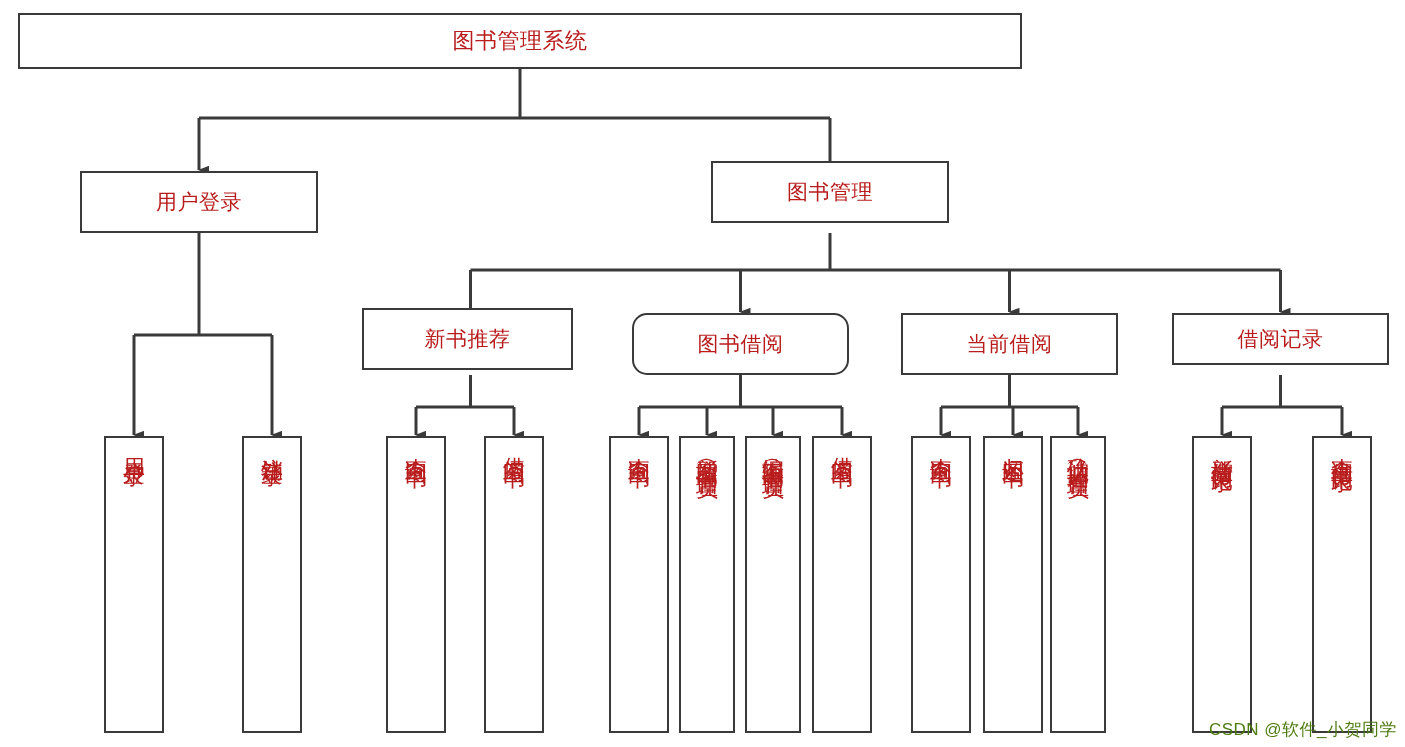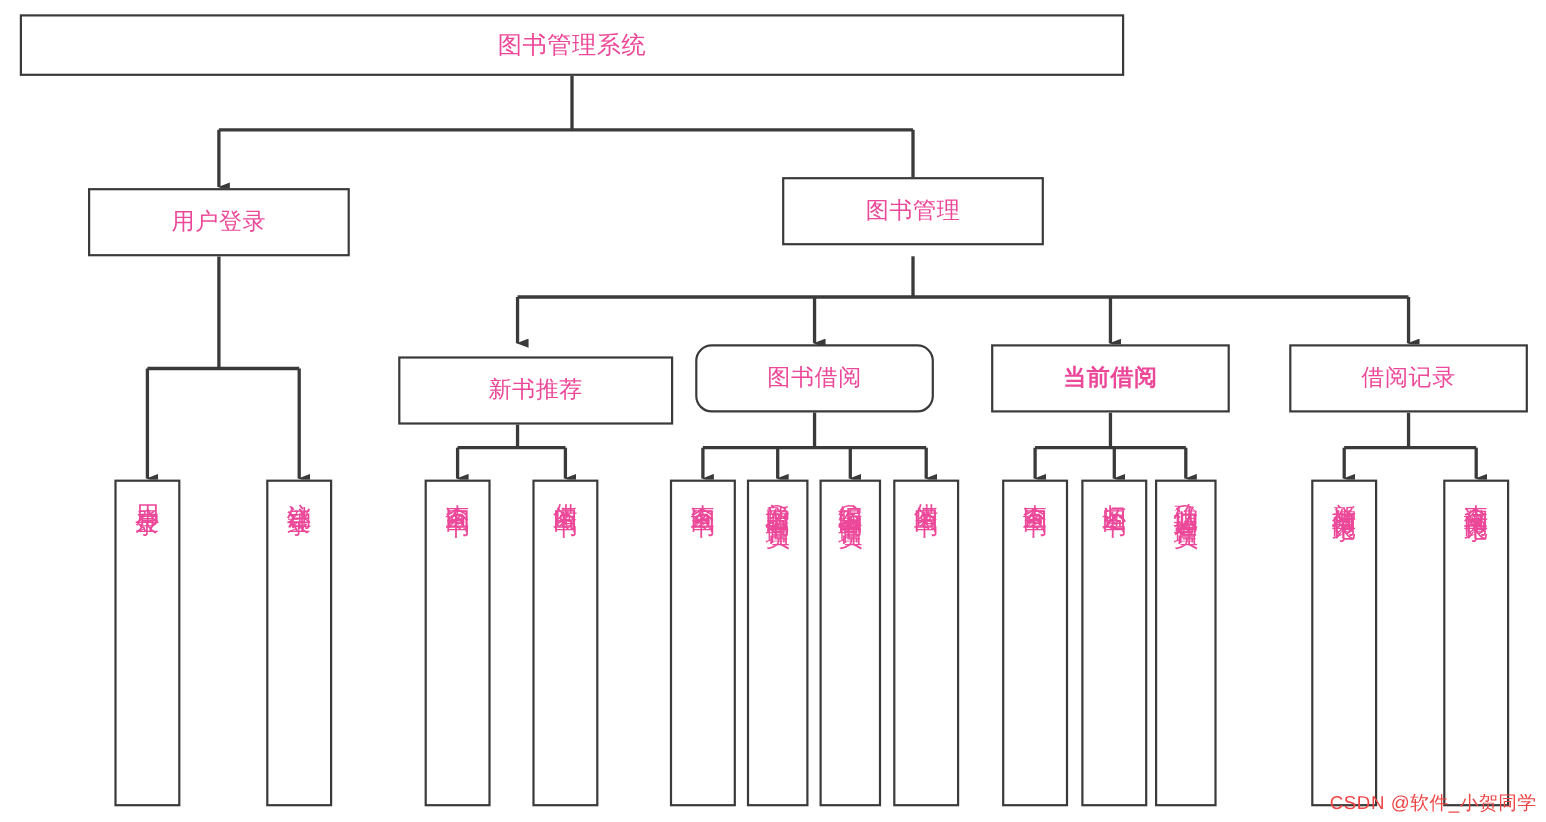--- a/index.html
+++ b/index.html
@@ -26,21 +26,21 @@
     height: 747px;
   }
   .node {
     position: absolute;
     box-sizing: border-box;
     border: 2px solid #3a3a3a;
     background: #ffffff;
     display: flex;
     align-items: center;
     justify-content: center;
-    color: #ec4899;
+    color: #b91c1c;
   }
   .node .label {
     font-size: 21px;
     line-height: 1.22;
     letter-spacing: 0.5px;
     white-space: pre;
     text-align: center;
   }
   .node.vertical {
     align-items: flex-start;
@@ -54,21 +54,21 @@
     white-space: pre;
     font-size: 22px;
     padding-top: 2px;
   }
   .node.root .label { font-size: 22px; }
   .watermark {
     position: absolute;
     right: 8px;
     bottom: 6px;
     font-size: 17px;
-    color: #ef4444;
+    color: #4d7c0f;
     letter-spacing: 0.5px;
     white-space: nowrap;
     pointer-events: none;
   }
 </style>
 </head>
 <body>
 
 <div id="diagram-root">
   <svg class="wires" viewBox="0 0 1405 747" preserveAspectRatio="none" aria-hidden="true">
@@ -131,30 +131,30 @@
   <div id="node-layer">
       <div class="node root" style="left: 18px; top: 13px; width: 1004px; height: 56px;">
         <span class="label">图书管理系统</span>
       </div>
       <div class="node level2" style="left: 80px; top: 171px; width: 238px; height: 62px;">
         <span class="label">用户登录</span>
       </div>
       <div class="node level2" style="left: 711px; top: 161px; width: 238px; height: 62px;">
         <span class="label">图书管理</span>
       </div>
-      <div class="node level3" style="left: 362px; top: 324px; width: 250px; height: 62px;">
+      <div class="node level3" style="left: 362px; top: 308px; width: 211px; height: 62px;">
         <span class="label">新书推荐</span>
       </div>
       <div class="node level3" style="left: 632px; top: 313px; width: 217px; height: 62px; border-radius: 15px;">
         <span class="label">图书借阅</span>
       </div>
-      <div class="node level3" style="left: 901px; top: 313px; width: 217px; height: 62px; font-weight: bold;">
+      <div class="node level3" style="left: 901px; top: 313px; width: 217px; height: 62px;">
         <span class="label">当前借阅</span>
       </div>
-      <div class="node level3" style="left: 1172px; top: 313px; width: 217px; height: 62px;">
+      <div class="node level3" style="left: 1172px; top: 313px; width: 217px; height: 52px;">
         <span class="label">借阅记录</span>
       </div>
       <div class="node leaf vertical" style="left: 104px; top: 436px; width: 60px; height: 297px;">
         <span class="label">用户登录</span>
       </div>
       <div class="node leaf vertical" style="left: 242px; top: 436px; width: 60px; height: 297px;">
         <span class="label">注销登录</span>
       </div>
       <div class="node leaf vertical" style="left: 386px; top: 436px; width: 60px; height: 297px;">
         <span class="label">查询图书</span>

